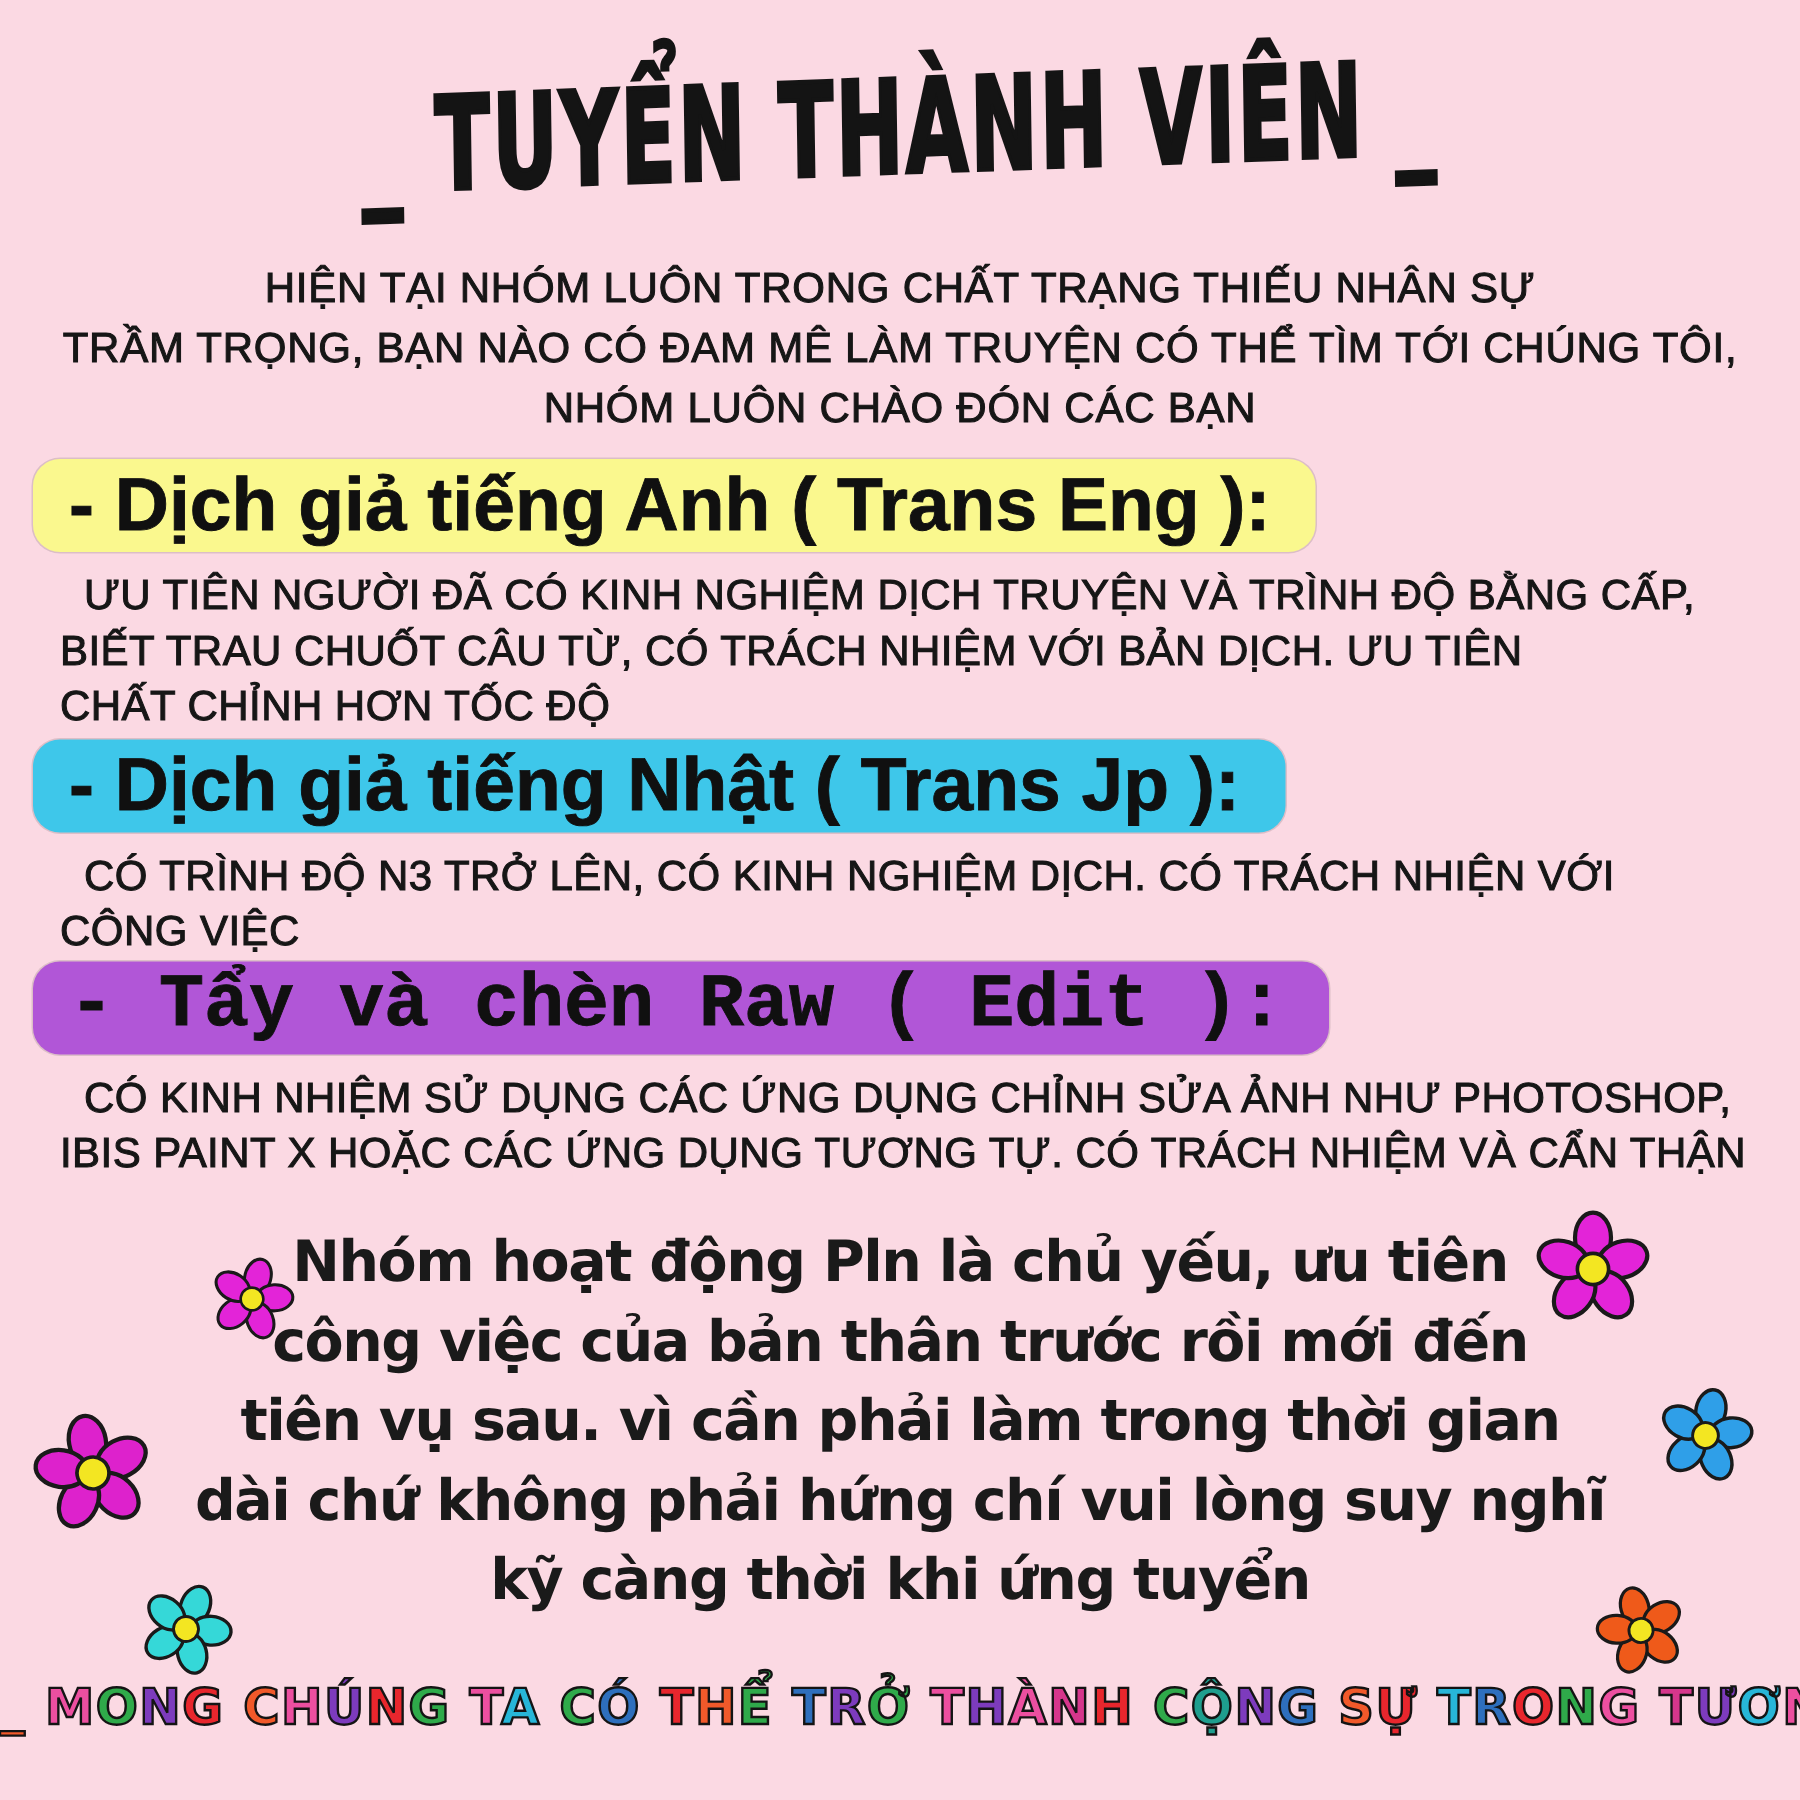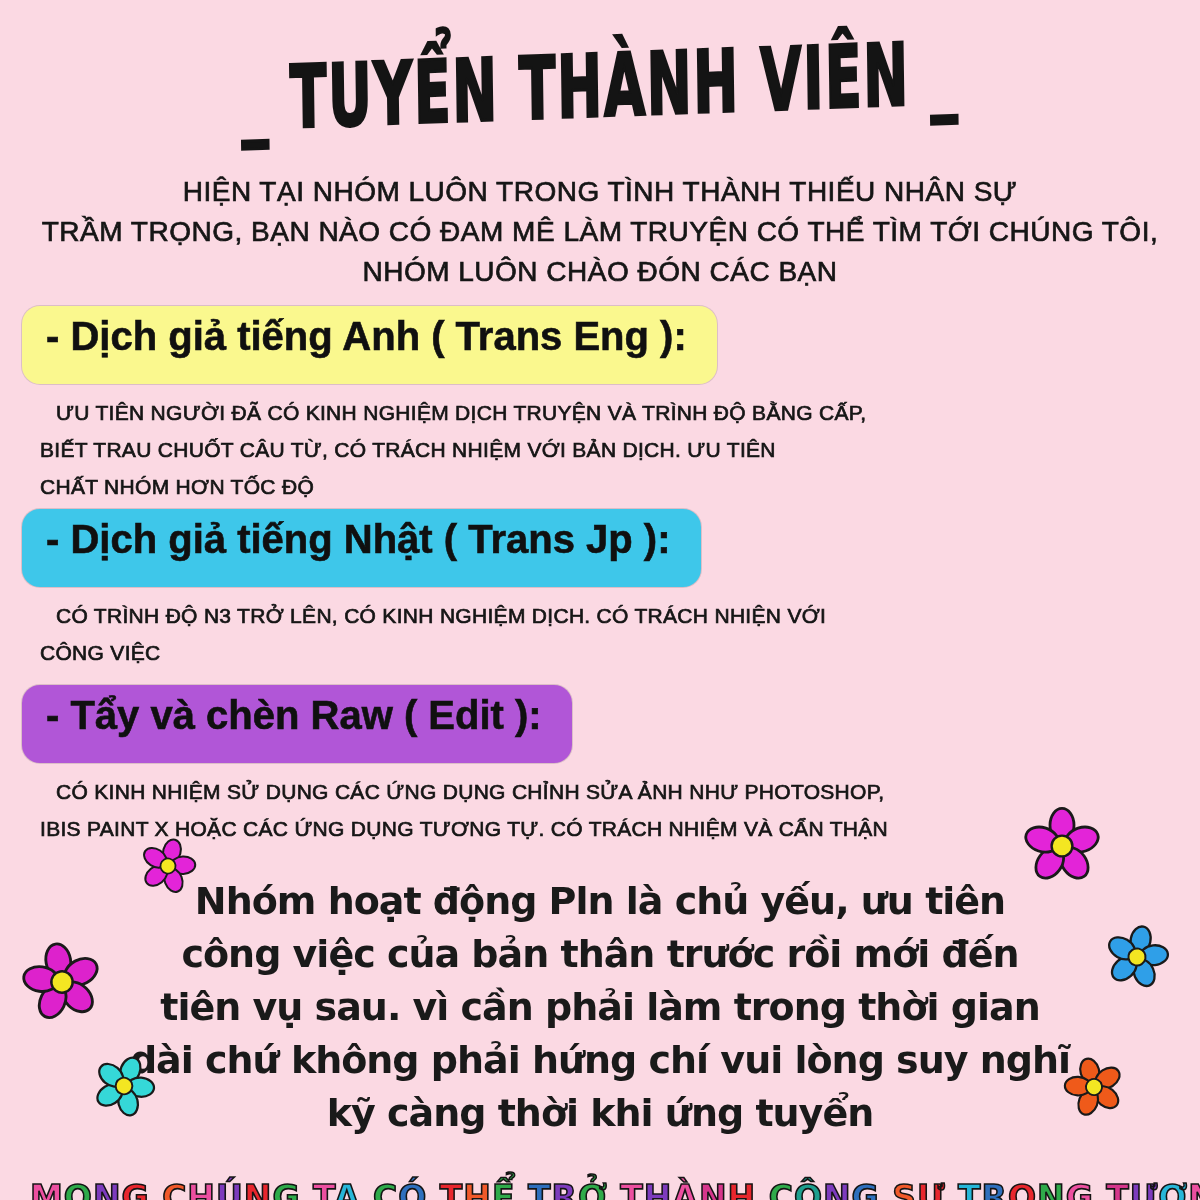--- a/index.html
+++ b/index.html
@@ -11,28 +11,28 @@
   .title{
     margin:34px 0 0;text-align:center;white-space:nowrap;
     font-family:"DejaVu Sans",sans-serif;font-weight:900;font-size:86px;line-height:104px;
     letter-spacing:3px;color:#141414;
     transform:scaleX(.62) rotate(-1.3deg);transform-origin:50% 50%;
     -webkit-text-stroke:3px #141414;
   }
   .intro{margin-top:34px;text-align:center;font-size:28px;line-height:40px;
     letter-spacing:.5px;-webkit-text-stroke:.7px #161616;}
   .pill{
-    display:inline-block;margin:0 0 0 22px;padding:7px 30px 25px 24px;
-    border-radius:18px;font-size:40px;font-weight:700;line-height:46px;
+    display:inline-block;margin:0 0 0 22px;padding:7px 30px 9px 24px;
+    border-radius:18px;font-size:50px;font-weight:700;line-height:46px;
     color:#101010;-webkit-text-stroke:.6px #101010;box-shadow:0 0 0 1px rgba(0,0,0,.12);
   }
   .pill-row{margin-top:14px;}
   .pill-row-2{margin-top:4px;}
-  .pill-row-3{margin-top:14px;}
-  .body-text{margin:10px 0 0;padding:0 20px 0 40px;font-size:21px;line-height:37px;
+  .pill-row-3{margin-top:2px;font-family:Liberation Mono, monospace;}
+  .body-text{margin:10px 0 0;padding:0 20px 0 40px;font-size:28px;line-height:37px;
     letter-spacing:.3px;-webkit-text-stroke:.7px #161616;}
   .body-text .line{display:block;}
   .body-text .indent{text-indent:16px;}
   .note{margin-top:28px;text-align:center;font-family:"DejaVu Sans",sans-serif;
     font-weight:700;font-size:38px;line-height:53px;letter-spacing:-1px;color:#1a1a1a;}
   .footer{
     margin-top:34px;text-align:center;white-space:nowrap;
     font-family:"DejaVu Sans",sans-serif;font-weight:900;font-size:33px;line-height:48px;
     letter-spacing:1px;
   }
@@ -42,34 +42,34 @@
   .flower svg{display:block;width:100%;height:100%;}
 </style>
 </head>
 <body>
 
 <div class="poster" style="background: rgb(251, 217, 227);">
 
   <h1 class="title">_ TUYỂN THÀNH VIÊN _</h1>
 
   <div class="intro">
-    <span class="line" style="display:block">HIỆN TẠI NHÓM LUÔN TRONG TÌNH THÀNH THIẾU NHÂN SỰ</span>
+    <span class="line" style="display:block">HIỆN TẠI NHÓM LUÔN TRONG CHẤT TRẠNG THIẾU NHÂN SỰ</span>
     <span class="line" style="display:block">TRẦM TRỌNG, BẠN NÀO CÓ ĐAM MÊ LÀM TRUYỆN CÓ THỂ TÌM TỚI CHÚNG TÔI,</span>
     <span class="line" style="display:block">NHÓM LUÔN CHÀO ĐÓN CÁC BẠN</span>
   </div>
 
   <div class="pill-row">
     <div class="pill" style="background-color: rgb(250, 248, 142);">
       <span>- Dịch giả tiếng Anh ( Trans Eng ):</span>
     </div>
   </div>
   <p class="body-text">
     <span class="line indent">ƯU TIÊN NGƯỜI ĐÃ CÓ KINH NGHIỆM DỊCH TRUYỆN VÀ TRÌNH ĐỘ BẰNG CẤP,</span>
     <span class="line">BIẾT TRAU CHUỐT CÂU TỪ, CÓ TRÁCH NHIỆM VỚI BẢN DỊCH. ƯU TIÊN</span>
-    <span class="line">CHẤT NHÓM HƠN TỐC ĐỘ</span>
+    <span class="line">CHẤT CHỈNH HƠN TỐC ĐỘ</span>
   </p>
 
   <div class="pill-row pill-row-2">
     <div class="pill" style="background-color: rgb(62, 199, 234);">
       <span>- Dịch giả tiếng Nhật ( Trans Jp ):</span>
     </div>
   </div>
   <p class="body-text">
     <span class="line indent">CÓ TRÌNH ĐỘ N3 TRỞ LÊN, CÓ KINH NGHIỆM DỊCH. CÓ TRÁCH NHIỆN VỚI</span>
     <span class="line">CÔNG VIỆC</span>

